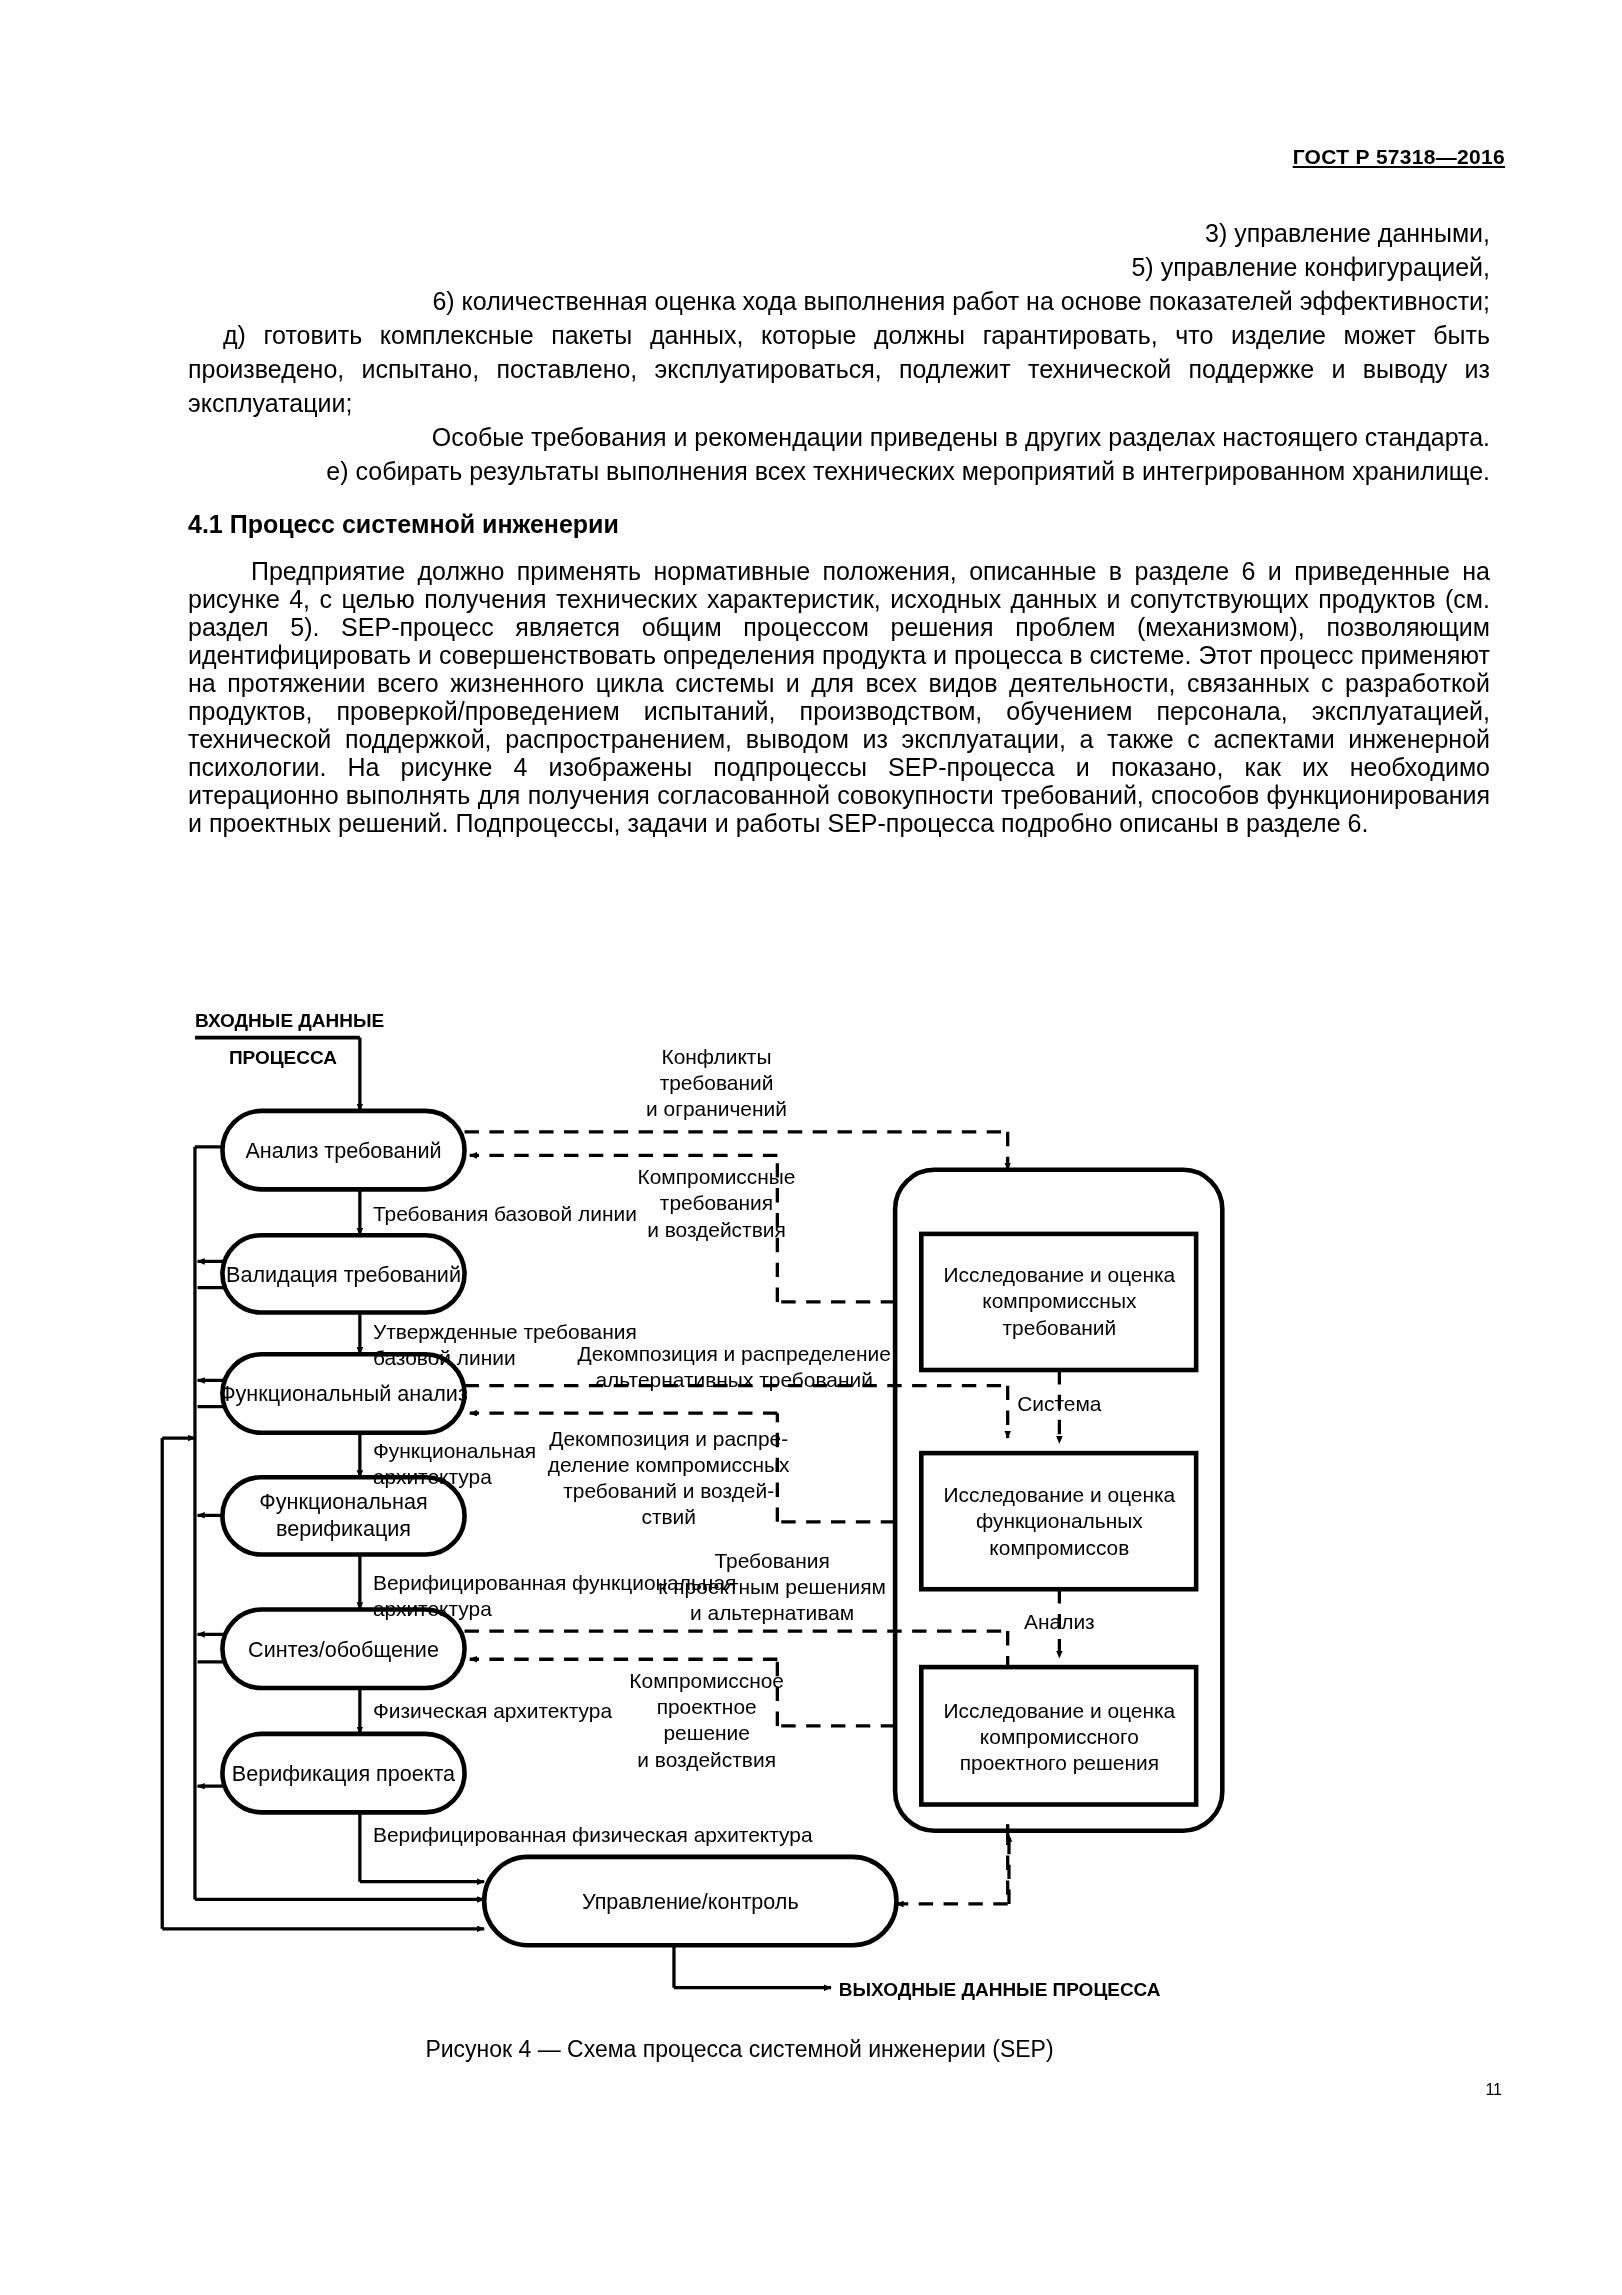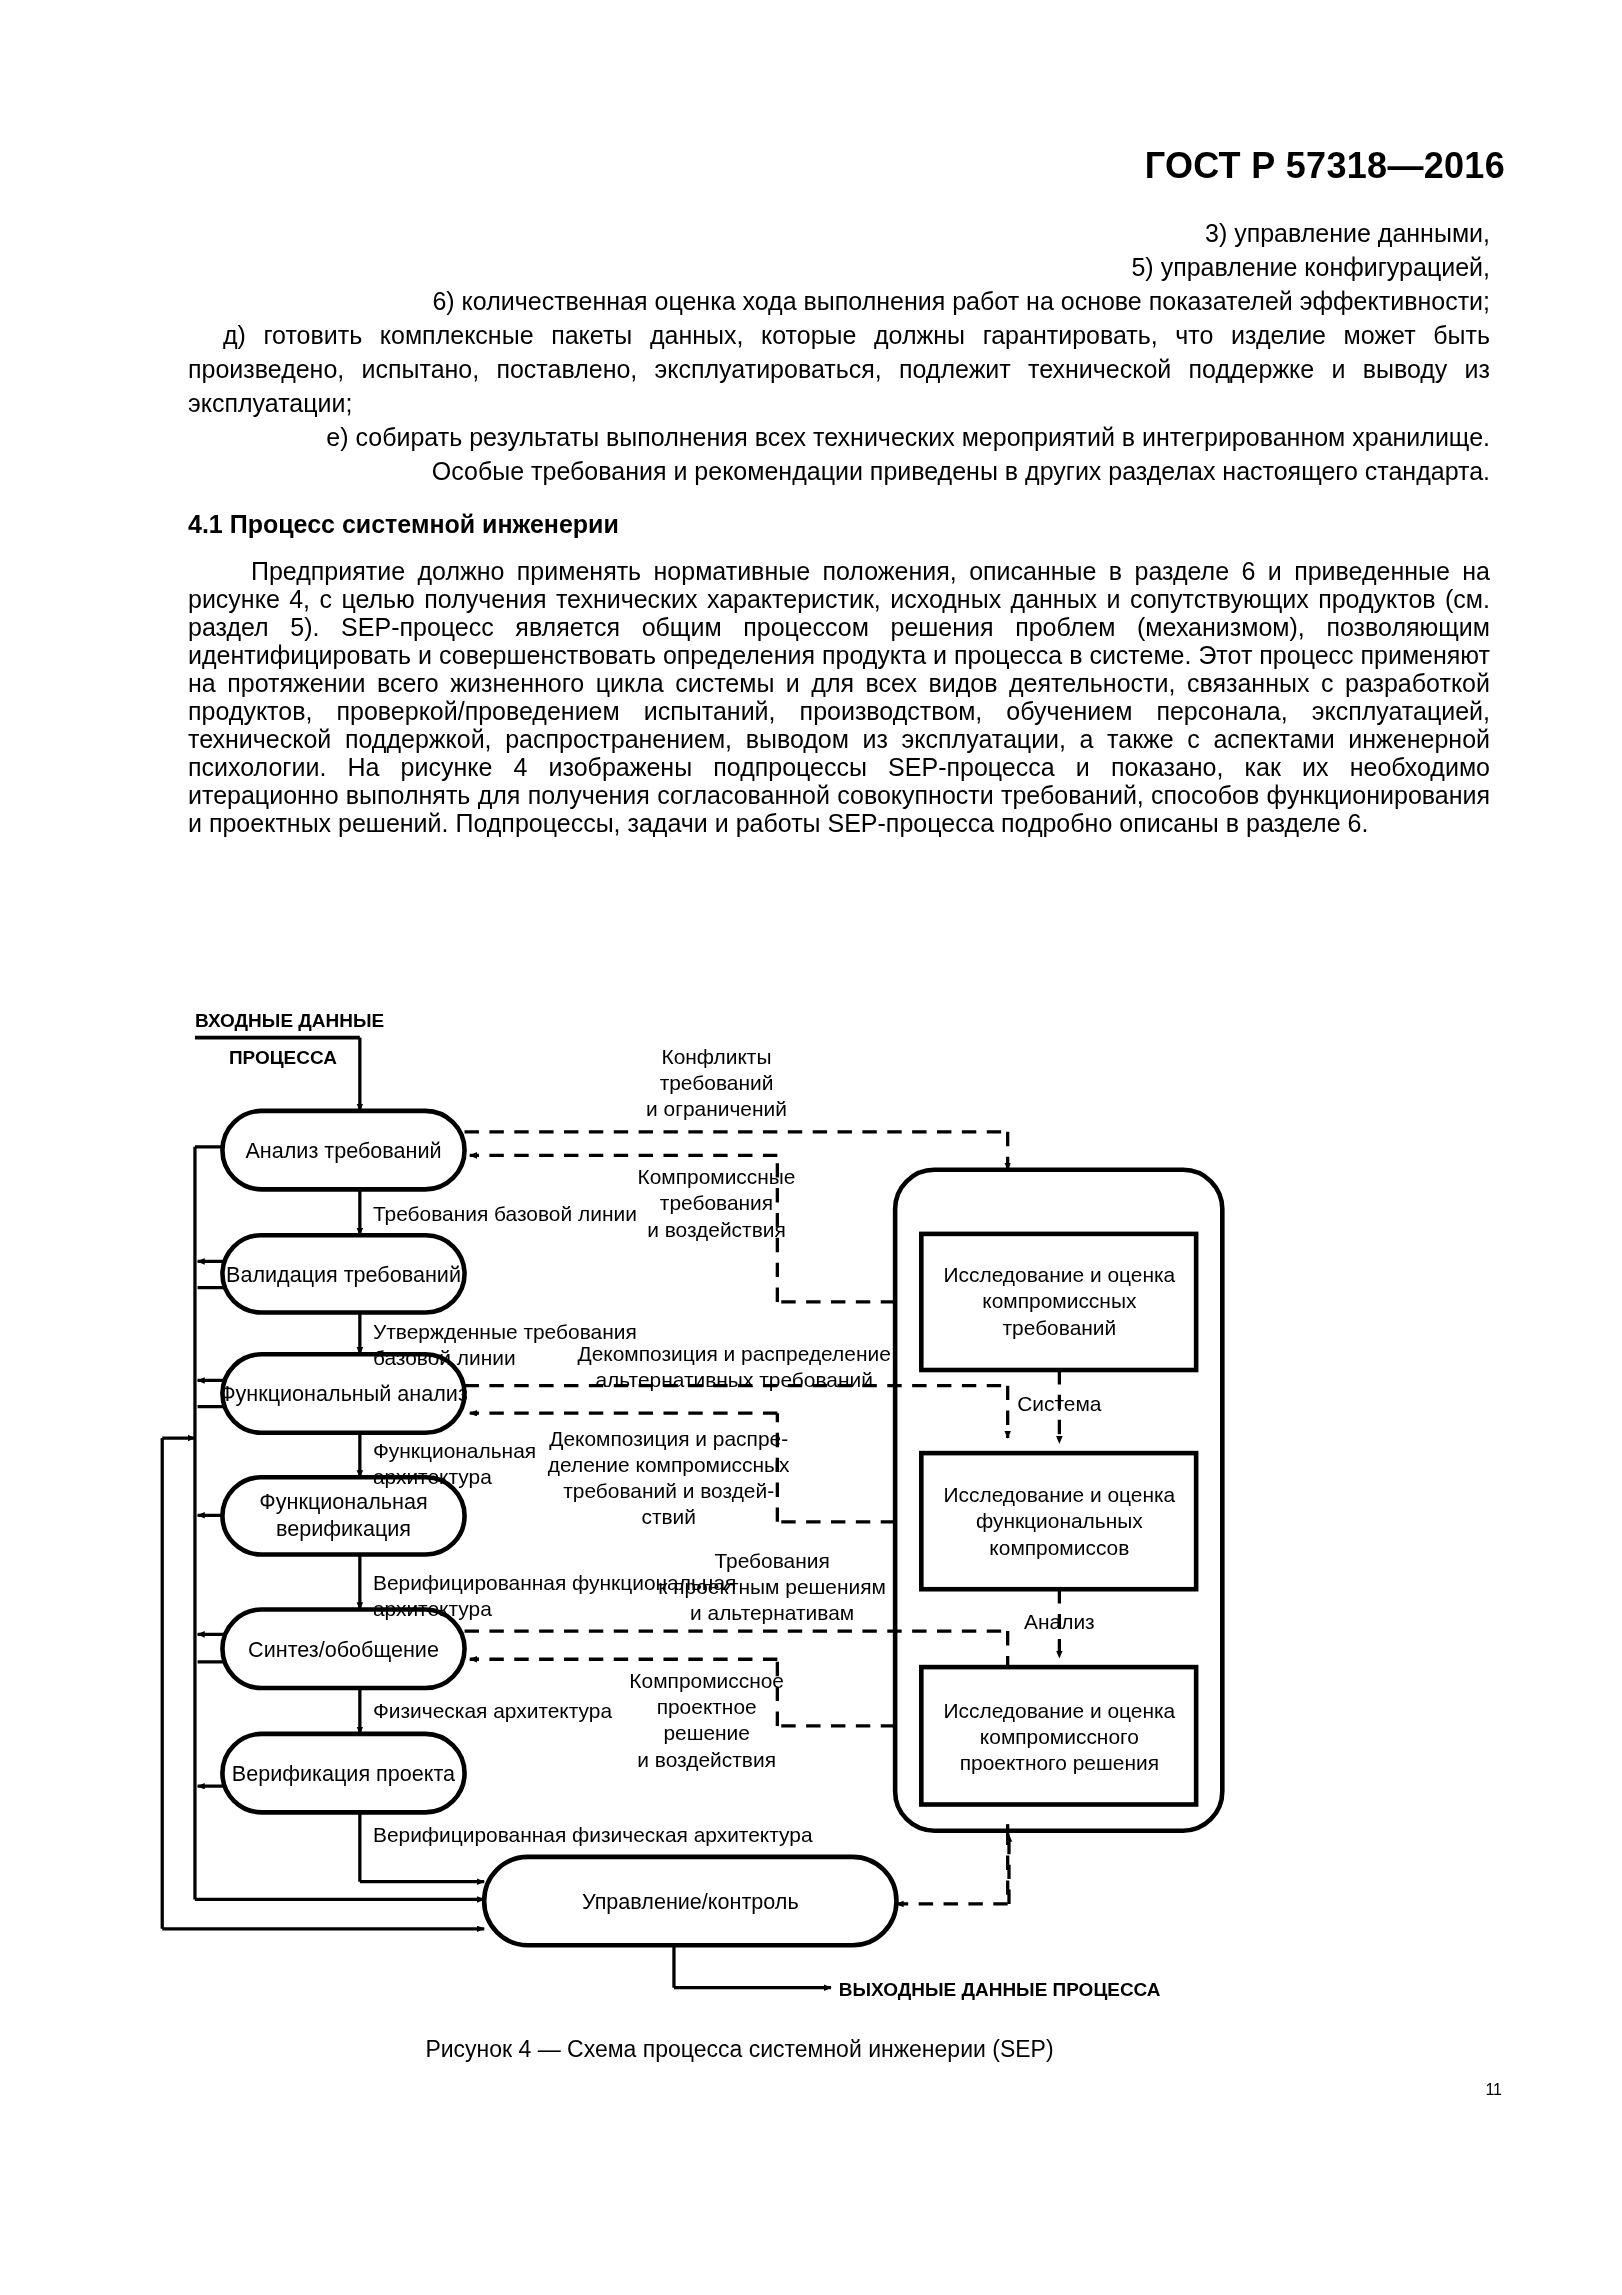--- a/index.html
+++ b/index.html
@@ -1,19 +1,19 @@
 <!DOCTYPE html>
 <html style="font-size:10.5px"><head>
 <meta charset="utf-8">
 <style>
   html,body{margin:0;padding:0;background:#ffffff;}
   body{width:1623px;height:2295px;font-family:"Liberation Sans",sans-serif;color:#000;position:relative;overflow:hidden;}
   .page{position:absolute;inset:0;}
 
-  .hdr{position:absolute;top:145px;right:118px;font-size:36px;font-weight:bold;letter-spacing:0.3px;}
+  .hdr{position:absolute;top:145px;right:118px;font-size:21px;font-weight:bold;letter-spacing:0.3px;text-decoration:underline;}
 
   .body-col{position:absolute;left:188px;top:216px;width:1302px;}
 
   p.t{margin:0;font-size:25px;line-height:34px;text-align:justify;text-justify:inter-word;}
   p.t.nj{text-align:right;}
   .ind{display:inline-block;width:63px;}
   .ind2{display:inline-block;width:35px;}
 
   h2.sec{margin:22px 0 12px 0;font-size:25px;font-weight:bold;}
   p.para{margin:18.3px 0 0 0;font-size:25px;line-height:28px;text-align:justify;}
@@ -31,22 +31,22 @@
 
 <div class="page">
 
   <div class="hdr">ГОСТ Р 57318—2016</div>
 
   <div class="body-col">
     <p class="t nj"><span class="ind"></span><span>3) управление данными,</span></p>
     <p class="t nj"><span class="ind"></span><span>5) управление конфигурацией,</span></p>
     <p class="t nj"><span class="ind"></span><span>6) количественная оценка хода выполнения работ на основе показателей эффективности;</span></p>
     <p class="t"><span class="ind2"></span><span>д) готовить комплексные пакеты данных, которые должны гарантировать, что изделие может быть произведено, испытано, поставлено, эксплуатироваться, подлежит технической поддержке и выводу из эксплуатации;</span></p>
+    <p class="t nj"><span class="ind2"></span><span>Особые требования и рекомендации приведены в других разделах настоящего стандарта.</span></p>
     <p class="t nj"><span class="ind2"></span><span>е) собирать результаты выполнения всех технических мероприятий в интегрированном хранилище.</span></p>
-    <p class="t nj"><span class="ind2"></span><span>Особые требования и рекомендации приведены в других разделах настоящего стандарта.</span></p>
 
     <h2 class="sec">4.1 Процесс системной инженерии</h2>
 
     <p class="para"><span class="ind"></span><span>Предприятие должно применять нормативные положения, описанные в разделе 6 и приведенные на рисунке 4, с целью получения технических характеристик, исходных данных и сопутствующих продуктов (см. раздел 5). SEP-процесс является общим процессом решения проблем (механизмом), позволяющим идентифицировать и совершенствовать определения продукта и процесса в системе. Этот процесс применяют на протяжении всего жизненного цикла системы и для всех видов деятельности, связанных с разработкой продуктов, проверкой/проведением испытаний, производством, обучением персонала, эксплуатацией, технической поддержкой, распространением, выводом из эксплуатации, а также с аспектами инженерной психологии. На рисунке 4 изображены подпроцессы SEP-процесса и показано, как их необходимо итерационно выполнять для получения согласованной совокупности требований, способов функционирования и проектных решений. Подпроцессы, задачи и работы SEP-процесса подробно описаны в разделе 6.</span></p>
   </div>
 
   <div class="fig-wrap">
   <svg width="1348" height="1047" viewBox="0 0 2060 1600" xmlns="http://www.w3.org/2000/svg">
     <defs>
       <marker id="ah" markerWidth="13" markerHeight="13" refX="11" refY="5" orient="auto" markerUnits="userSpaceOnUse">

